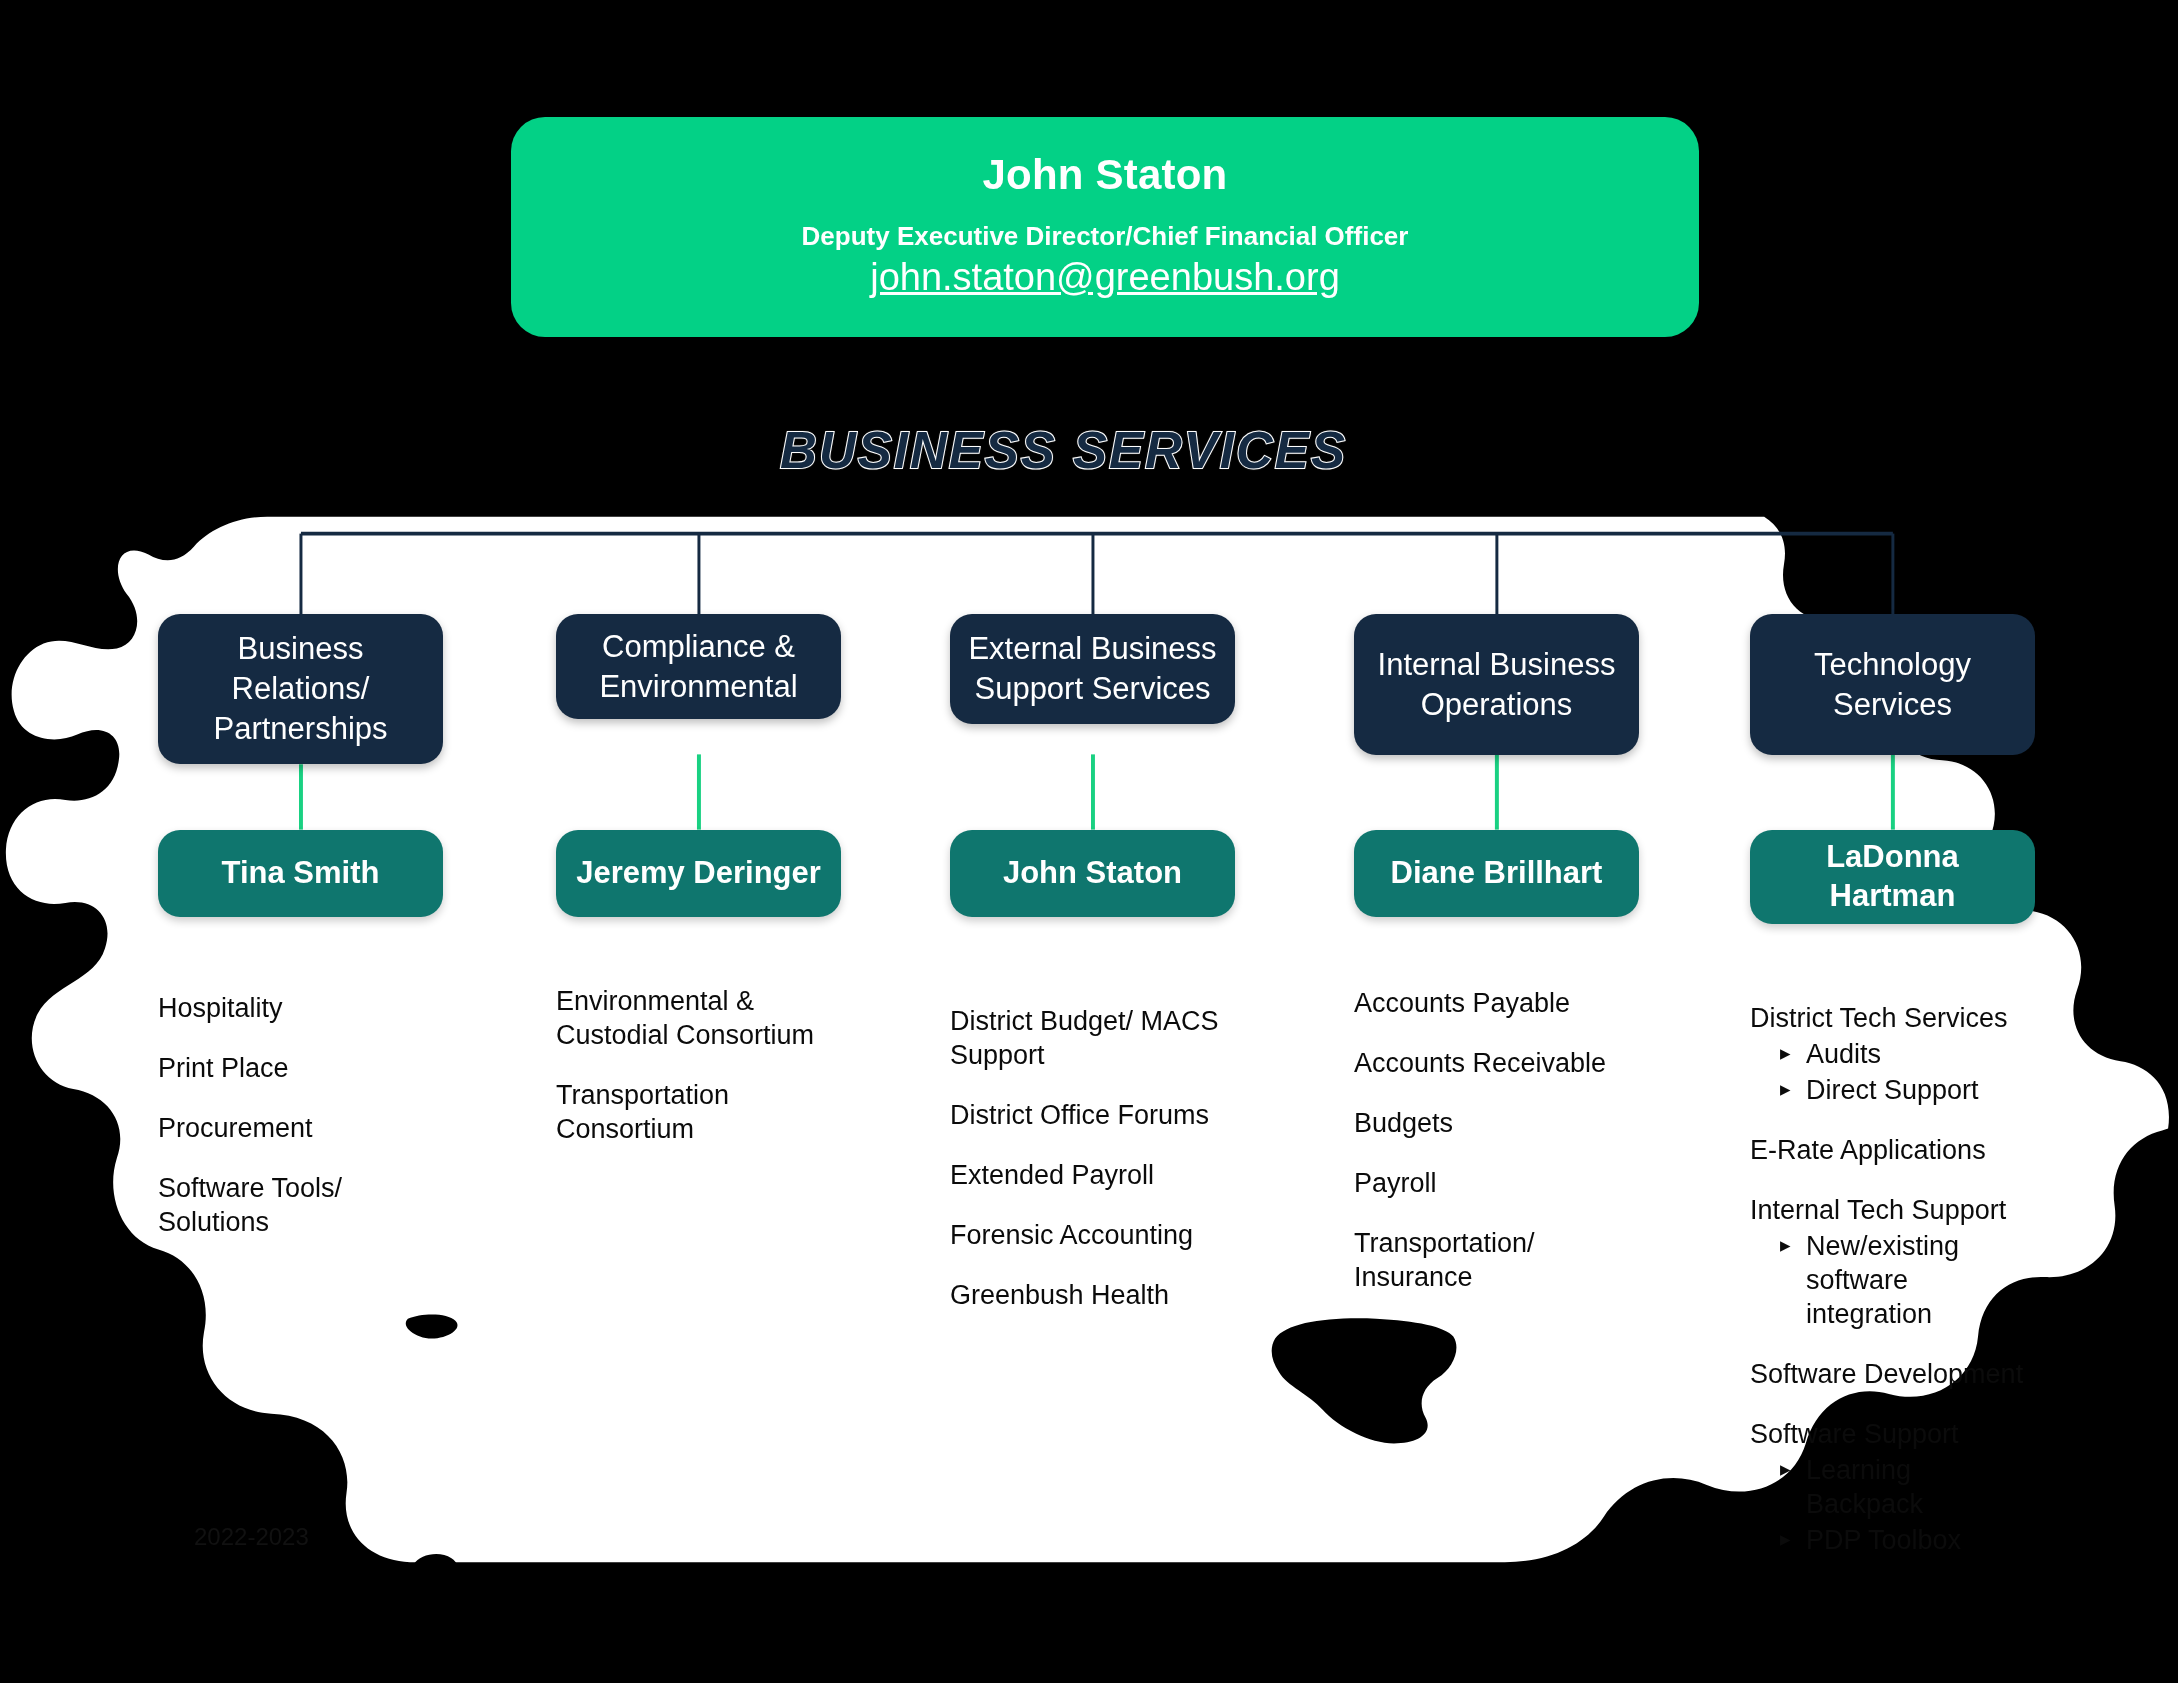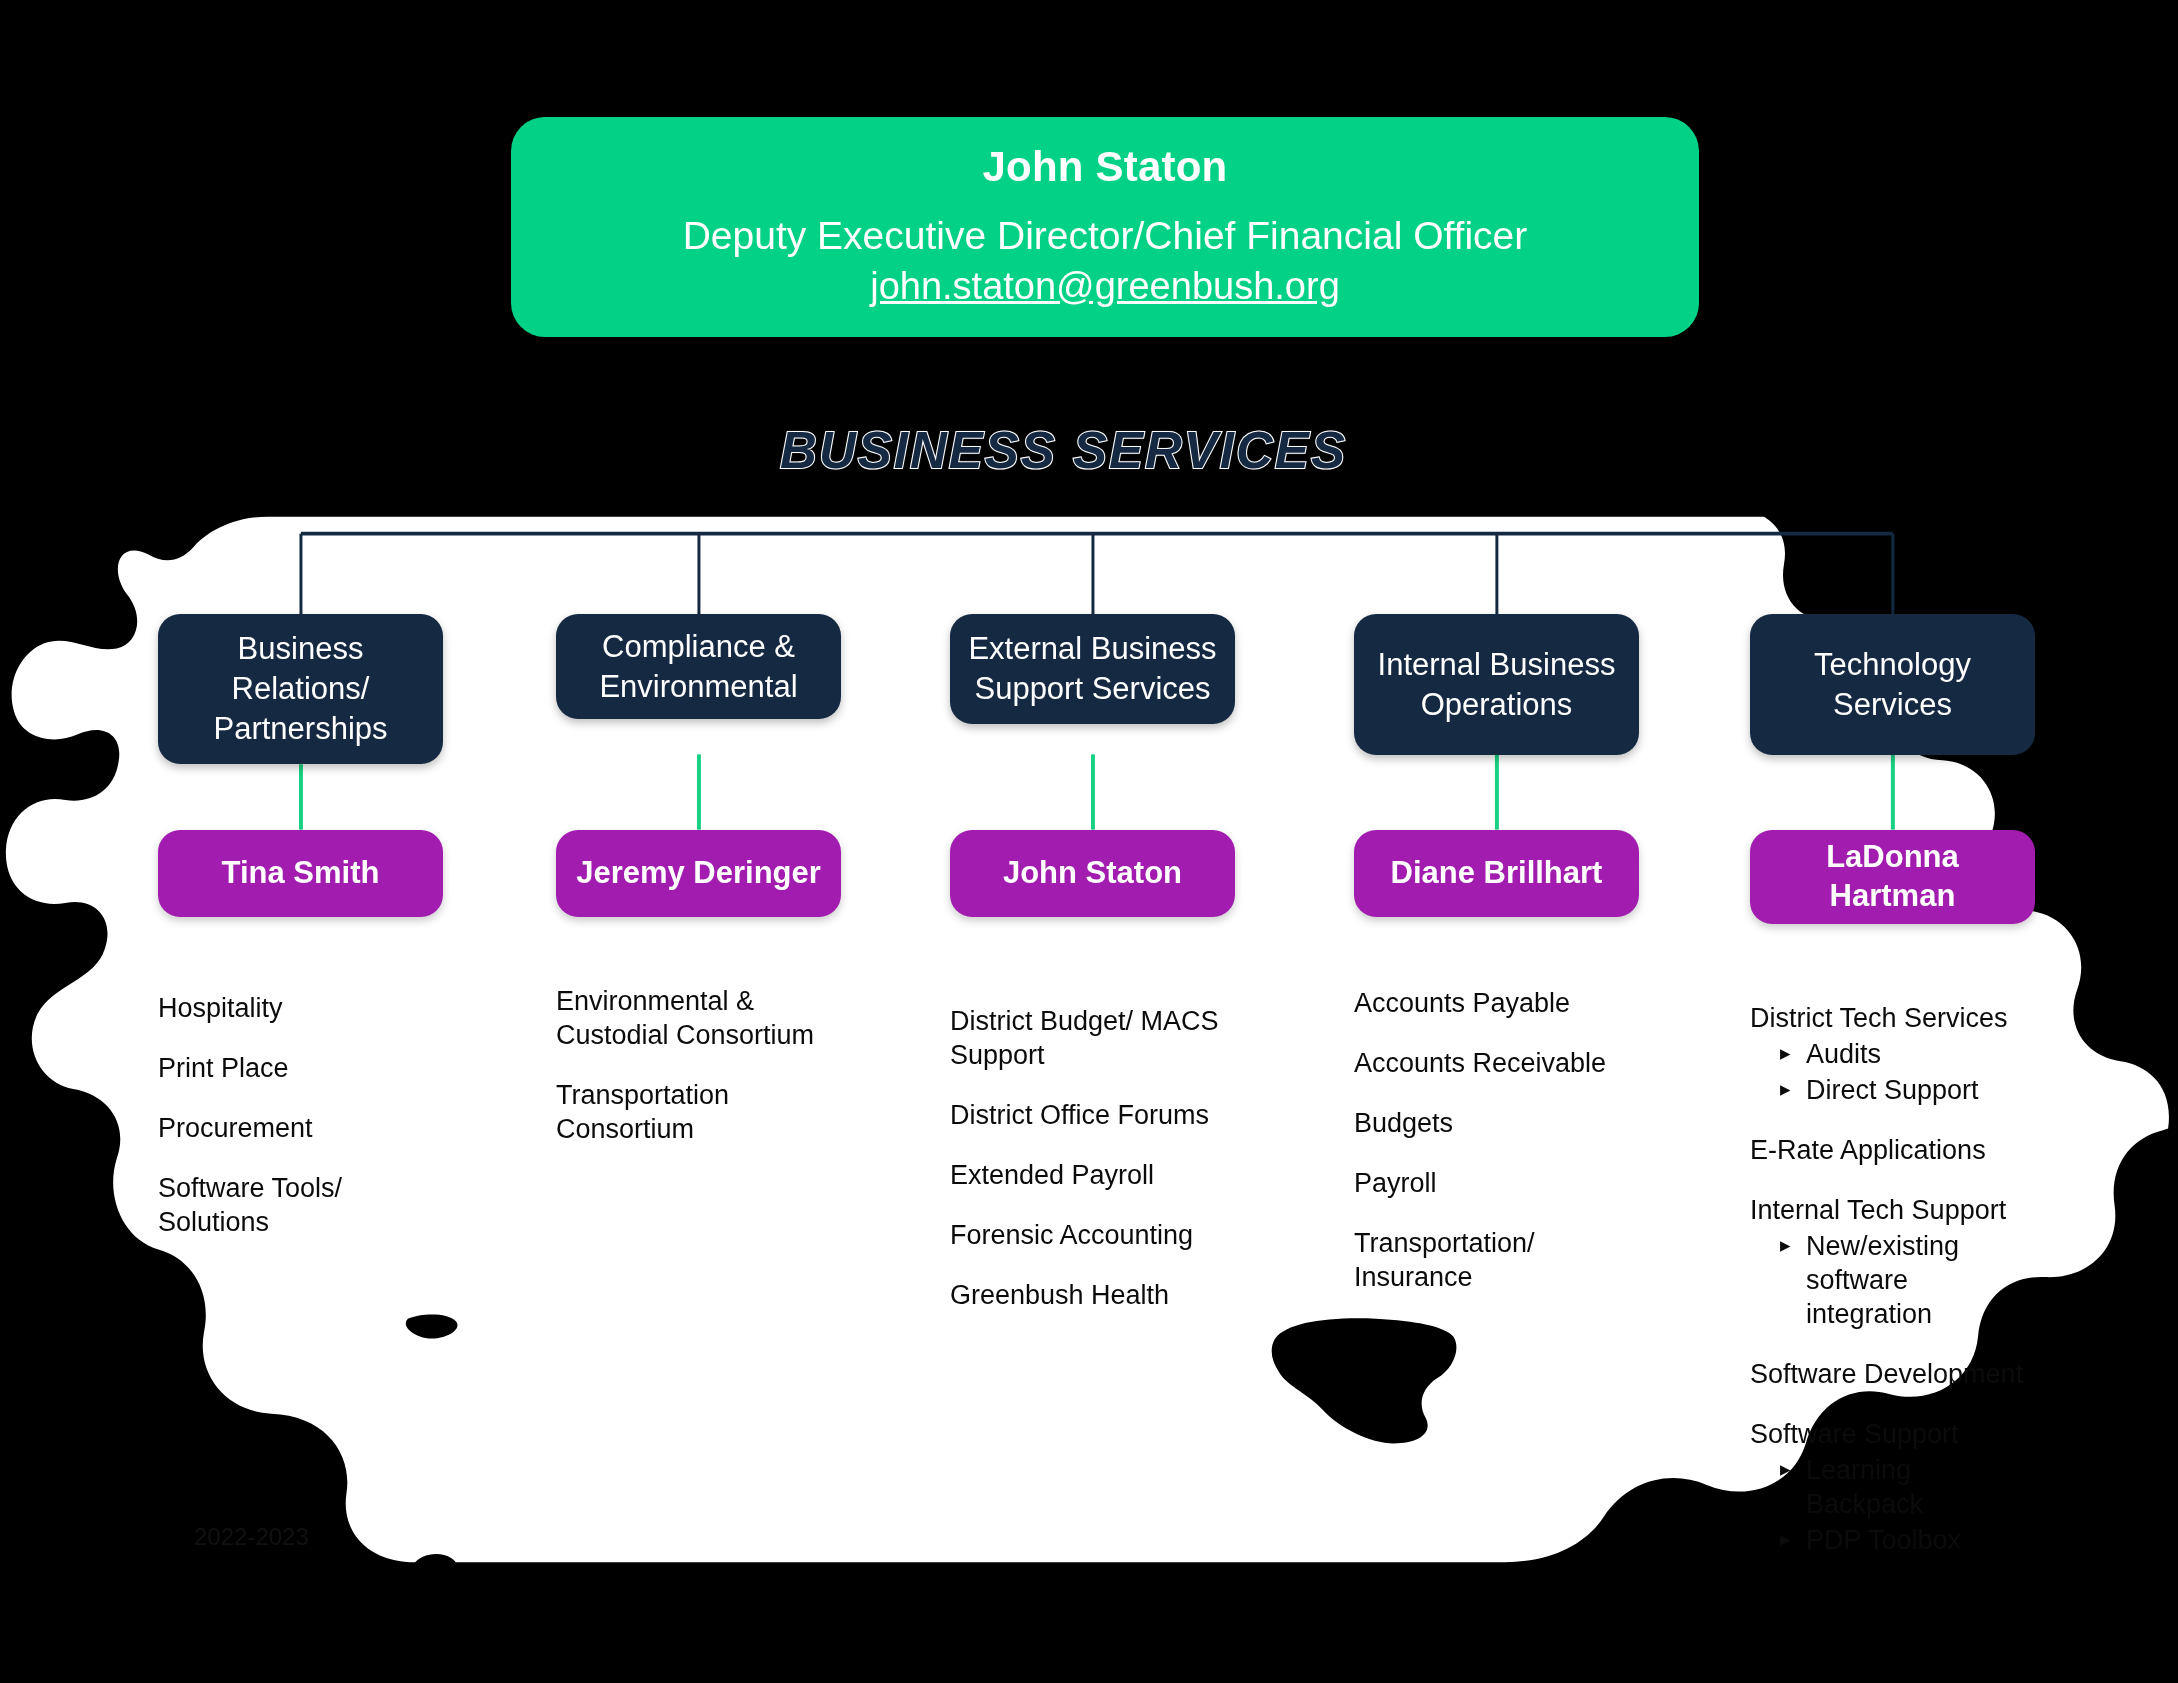--- a/index.html
+++ b/index.html
@@ -21,21 +21,21 @@
 
   
   .exec-card{
     position:absolute;left:511px;top:117px;width:1188px;height:220px;
     background:#03D186;border-radius:34px;
     box-shadow:0 5px 10px rgba(0,0,0,.28);
     display:flex;flex-direction:column;align-items:center;justify-content:center;
     color:#ffffff;box-sizing:border-box;padding:10px 24px;
   }
   .exec-name{font-size:42px;font-weight:bold;letter-spacing:0.2px;line-height:1.15;}
-  .exec-title{font-size:39px;font-weight:400;line-height:1.3;margin-top:20px;}
+  .exec-title{font-size:26px;font-weight:700;line-height:1.3;margin-top:20px;}
   .exec-email{font-size:38px;font-weight:400;line-height:1.3;margin-top:0;text-decoration:underline;cursor:pointer;}
 
   
   .section-title{
     position:absolute;left:0;top:421px;width:2127px;text-align:center;
     font-size:51px;font-weight:bold;font-style:italic;letter-spacing:2px;
     color:#152A42;
     -webkit-text-stroke:2px #ffffff;
     paint-order:stroke fill;
     text-shadow:0 0 2px #ffffff;
@@ -47,21 +47,21 @@
 
   
   .col{position:absolute;top:614px;}
   .dept-box{
     background:#152A42;border-radius:22px;color:#ffffff;
     display:flex;align-items:center;justify-content:center;text-align:center;
     font-size:31px;line-height:1.28;box-sizing:border-box;padding:10px 14px;
     box-shadow:0 4px 8px rgba(0,0,0,.25);
   }
   .person-box{
-    background:#a21caf;border-radius:22px;color:#ffffff;font-weight:bold;
+    background:#0f766e;border-radius:22px;color:#ffffff;font-weight:bold;
     display:flex;align-items:center;justify-content:center;text-align:center;
     font-size:31px;line-height:1.25;box-sizing:border-box;padding:8px 10px;
     box-shadow:0 4px 8px rgba(0,0,0,.20);
   }
   .duties{margin-top:26px;color:#0b0b0b;font-size:27px;line-height:1.26;}
   .duty{margin-bottom:26px;}
   .sub{list-style:none;margin:0;padding:0 0 0 30px;}
   .sub li{position:relative;padding-left:26px;margin-top:2px;}
   .sub li .tri{position:absolute;left:0;top:1px;font-size:21px;line-height:1.4;}
 

